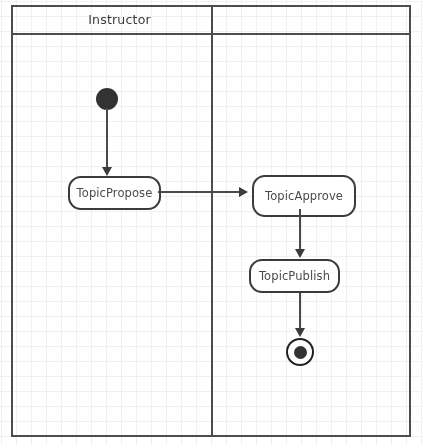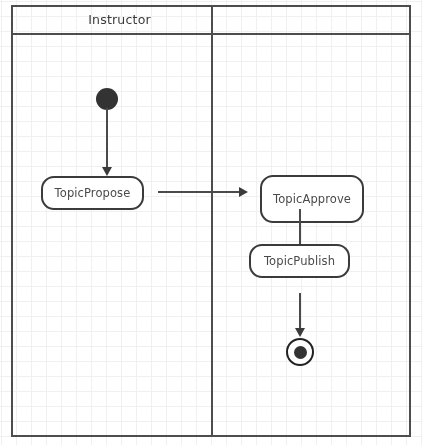--- a/index.html
+++ b/index.html
@@ -75,23 +75,23 @@
     border-radius: 13px;
     background: #ffffff;
     display: flex;
     align-items: center;
     justify-content: center;
     font-size: 11.5px;
     color: #4a4a4a;
     letter-spacing: 0.1px;
     white-space: nowrap;
   }
-  #node-topic-propose { left: 41px;  top: 176px; width: 103px; height: 34px; }
-  #node-topic-approve { left: 260px; top: 175px; width: 104px; height: 48px; }
-  #node-topic-publish { left: 249px; top: 244px; width: 101px; height: 34px; }
+  #node-topic-propose { left: 68px;  top: 176px; width: 93px; height: 34px; }
+  #node-topic-approve { left: 252px; top: 175px; width: 104px; height: 42px; }
+  #node-topic-publish { left: 249px; top: 259px; width: 91px; height: 34px; }
 
   .initial-node {
     position: absolute;
     left: 96px;
     top: 88px;
     width: 22px;
     height: 22px;
     border-radius: 50%;
     background: #333333;
   }

